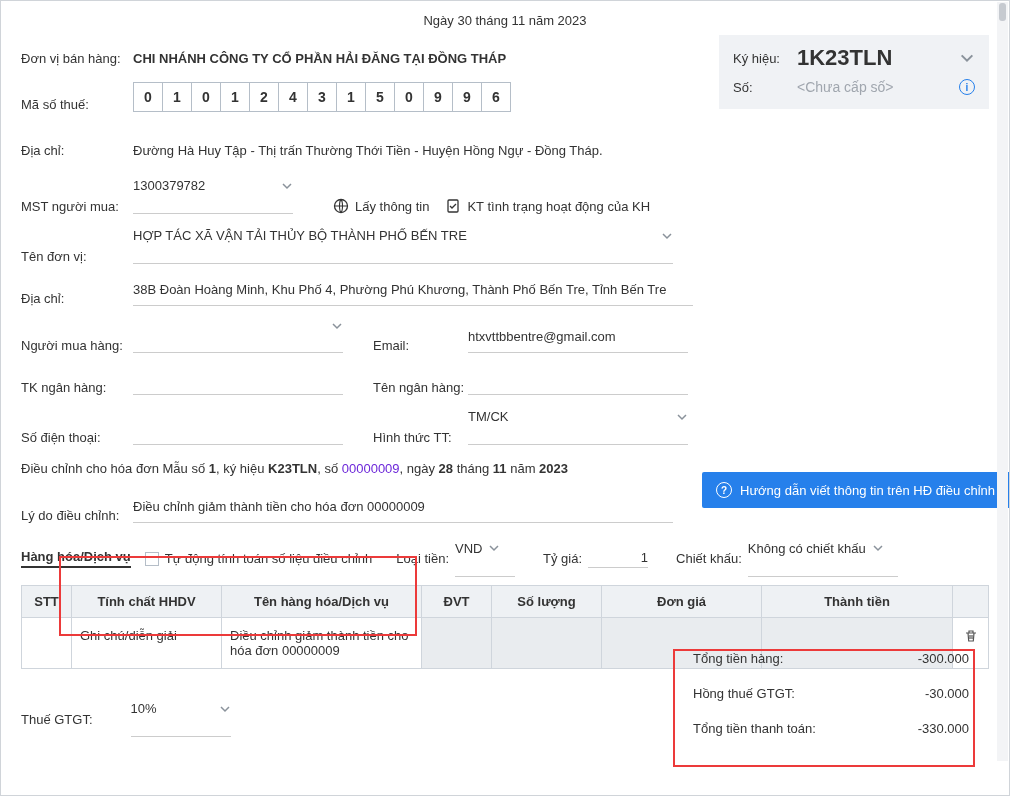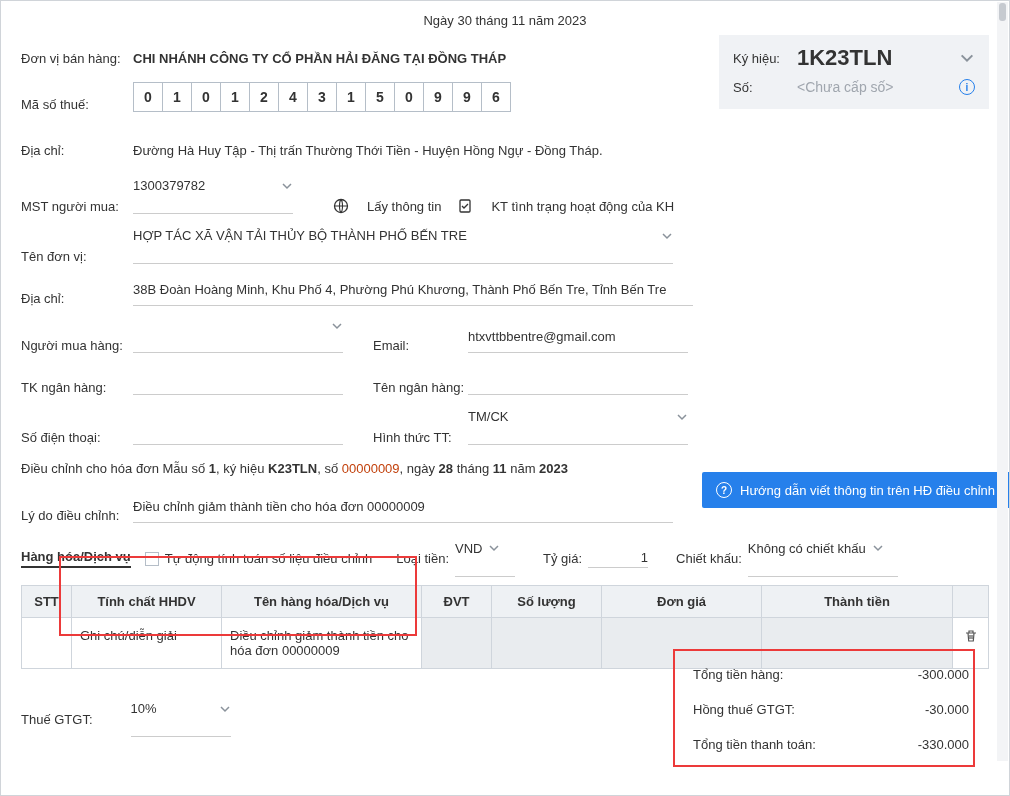--- a/index.html
+++ b/index.html
@@ -18,40 +18,40 @@
 .kyso-row { display: flex; align-items: center; margin-bottom: 8px; }
 .kyso-row:last-child { margin-bottom: 0; }
 .kyso-label { width: 64px; font-size: 13px; }
 .kyso-val { font-size: 22px; font-weight: bold; flex: 1; }
 .kyso-placeholder { color: #a0a6ae; font-size: 14px; flex: 1; }
 .chevron { width: 16px; color: #8a929b; }
 .info-icon { display: inline-flex; width: 16px; height: 16px; border: 1.5px solid #2680eb; border-radius: 50%; align-items: center; justify-content: center; color: #2680eb; font-size: 10px; font-weight: bold; }
 .input-line { flex: 1; border-bottom: 1px solid #ccc; padding-bottom: 8px; min-width: 0; }
 .select-wrap { position: relative; display: flex; align-items: center; border-bottom: 1px solid #ccc; padding-bottom: 20px; }
 .select-chevron { color: #8a929b; margin-left: 6px; }
-.link-btn { display: flex; align-items: center; gap: 18px; cursor: pointer; color: #333; margin-left: 16px; }
+.link-btn { display: flex; align-items: center; gap: 6px; cursor: pointer; color: #333; margin-left: 16px; }
 .svg-icon { width: 16px; height: 16px; flex-shrink: 0; }
 .adjust-text { font-size: 13px; line-height: 1.5; }
-.adjust-text .blue { color: #c2410c; }
+.adjust-text .blue { color: #6d28d9; }
 .guide-btn { position: absolute; right: 0; top: 471px; background: #2680eb; color: #fff; padding: 10px 14px; font-size: 13px; display: flex; align-items: center; gap: 8px; border-top-left-radius: 2px; border-bottom-left-radius: 2px; cursor: pointer; }
 .guide-icon { width: 16px; height: 16px; border: 1.5px solid #fff; border-radius: 50%; display: flex; align-items: center; justify-content: center; font-size: 10px; font-weight: bold; }
 .section-header { display: flex; align-items: center; gap: 14px; margin-top: 18px; margin-bottom: 8px; }
 .section-title { font-weight: bold; border-bottom: 2px solid #333; padding-bottom: 2px; }
 .checkbox-wrap { display: flex; align-items: center; gap: 6px; }
 .checkbox { width: 14px; height: 14px; border: 1px solid #b5bec8; background: #fff; }
 .inline-field { display: flex; align-items: center; gap: 6px; }
 .inline-input { border-bottom: 1px solid #ccc; padding-bottom: 2px; min-width: 50px; }
 table.grid { width: 100%; border-collapse: collapse; margin-top: 4px; }
 table.grid th { background: #eef1f4; border: 1px solid #cfd5dc; padding: 8px 6px; font-size: 13px; font-weight: bold; }
 table.grid td { border: 1px solid #cfd5dc; padding: 10px 8px; font-size: 13px; vertical-align: top; background: #fff; }
 table.grid td.disabled { background: #e9ecef; }
 .red-box-1 { position: absolute; border: 2px solid #ec3a3a; pointer-events: none; }
 .red-box-table { left: 58px; top: 555px; width: 358px; height: 80px; }
 .red-box-totals { left: 672px; top: 648px; width: 302px; height: 118px; }
-.totals { position: absolute; right: 36px; top: 656px; width: 284px; }
+.totals { position: absolute; right: 36px; top: 640px; width: 284px; }
 .totals-row { display: flex; justify-content: space-between; padding: 10px 4px; font-size: 13px; }
 .totals-row.bold { font-weight: normal; }
 .vat-row { position: absolute; left: 20px; top: 700px; display: flex; align-items: center; gap: 38px; }
 .trash-icon { width: 16px; height: 16px; cursor: pointer; }
 .scrollbar { position: absolute; right: 1px; top: 1px; bottom: 34px; width: 11px; background: #f3f4f6; }
 .scrollbar-thumb { position: absolute; right: 2px; top: 1px; width: 7px; height: 18px; background: #c6cad0; border-radius: 3px; }
 .header-row-main { display: flex; align-items: flex-start; }
 .left-col-main { flex: 1; max-width: 680px; }
 </style>
 </head>

